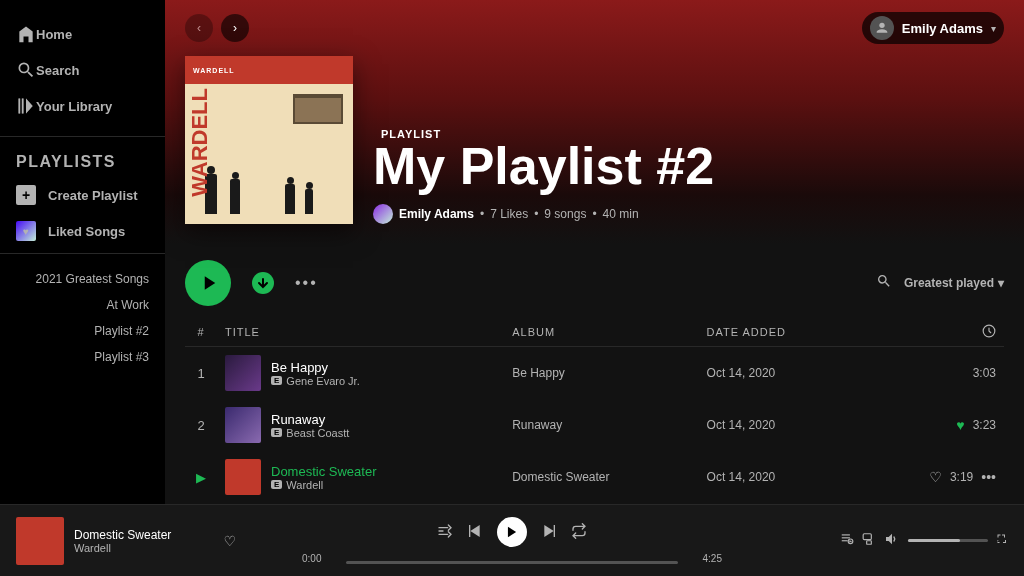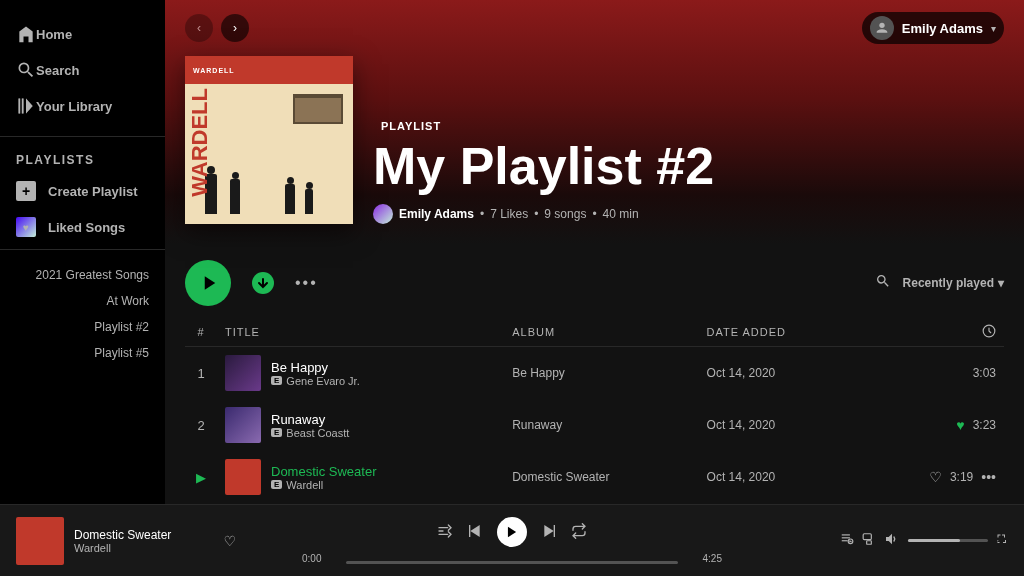--- a/index.html
+++ b/index.html
@@ -6,21 +6,21 @@
     body { font-family: 'Helvetica Neue', Arial, sans-serif; background: #121212; color: #fff; width: 1024px; height: 576px; overflow: hidden; display: flex; flex-direction: column; }
 
     .app-layout { display: flex; flex: 1; overflow: hidden; }
 
     
     .sidebar { width: 165px; background: #000; display: flex; flex-direction: column; padding: 8px 0; flex-shrink: 0; }
     .sidebar-nav { padding: 8px 0; }
     .sidebar-nav-item { display: flex; align-items: center; gap: 0; padding: 8px 16px; cursor: pointer; color: #b3b3b3; font-size: 13px; font-weight: 600; }
     .sidebar-nav-item .nav-icon { width: 20px; height: 20px; display: flex; align-items: center; justify-content: center; }
     .sidebar-divider { height: 1px; background: #282828; margin: 4px 0; }
-    .sidebar-section-label { padding: 12px 16px 6px; color: #b3b3b3; font-size: 12px; font-weight: 700; letter-spacing: 1.5px; text-transform: uppercase; }
+    .sidebar-section-label { padding: 12px 16px 6px; color: #b3b3b3; font-size: 16px; font-weight: 700; letter-spacing: 1.5px; text-transform: uppercase; }
     .sidebar-action { display: flex; align-items: center; gap: 12px; padding: 8px 16px; cursor: pointer; color: #b3b3b3; font-size: 13px; font-weight: 600; }
     .create-icon { width: 20px; height: 20px; background: #b3b3b3; border-radius: 2px; display: flex; align-items: center; justify-content: center; color: #000; font-size: 14px; font-weight: 700; flex-shrink: 0; }
     .liked-icon { width: 20px; height: 20px; background: linear-gradient(135deg, #450af5, #c4efd9); border-radius: 2px; display: flex; align-items: center; justify-content: center; font-size: 10px; flex-shrink: 0; }
     .sidebar-playlists { padding: 8px 0; }
     .sidebar-playlist-item { padding: 6px 16px; color: #b3b3b3; font-size: 12px; cursor: pointer; text-align: right; }
 
     
     .main-content { flex: 1; display: flex; flex-direction: column; overflow: hidden; background: #121212; }
 
     
@@ -33,21 +33,21 @@
     .user-avatar { width: 24px; height: 24px; border-radius: 50%; background: #535353; overflow: hidden; display: flex; align-items: center; justify-content: center; font-size: 10px; color: #fff; }
     .user-name { font-size: 13px; font-weight: 700; }
     .user-chevron { font-size: 10px; color: #b3b3b3; }
 
     .playlist-info { display: flex; align-items: flex-end; gap: 20px; padding: 0 20px 20px; }
     .playlist-cover { width: 168px; height: 168px; flex-shrink: 0; box-shadow: 0 8px 24px rgba(0,0,0,0.5); overflow: hidden; }
     .playlist-cover-inner { width: 100%; height: 100%; background: #f5e6c8; position: relative; display: flex; flex-direction: column; }
     .playlist-cover-red { background: #c0392b; width: 100%; height: 28px; display: flex; align-items: center; padding-left: 4px; }
     .playlist-cover-img-area { flex: 1; background: #f0deb8; position: relative; overflow: hidden; }
     .playlist-details { flex: 1; }
-    .playlist-type { font-size: 11px; font-weight: 700; text-transform: uppercase; letter-spacing: 1px; color: #fff; margin-bottom: 8px; padding-left: 8px; }
+    .playlist-type { font-size: 11px; font-weight: 700; text-transform: uppercase; letter-spacing: 1px; color: #fff; margin-bottom: 0; padding-left: 8px; }
     .playlist-title { font-size: 52px; font-weight: 900; color: #fff; line-height: 1.0; margin-bottom: 12px; }
     .playlist-meta { display: flex; align-items: center; gap: 6px; font-size: 12px; color: #fff; }
     .meta-avatar { width: 20px; height: 20px; border-radius: 50%; background: #535353; }
     .meta-author { font-weight: 700; }
     .meta-dot { color: #b3b3b3; }
     .meta-info { color: #b3b3b3; }
 
     
     .track-area { flex: 1; background: #121212; overflow-y: auto; padding: 0 20px; }
     .track-controls { display: flex; align-items: center; gap: 16px; padding: 16px 0 12px; }
@@ -159,21 +159,21 @@
     </div>
     <div class="sidebar-action">
       <div class="liked-icon">♥</div>
       <span>Liked Songs</span>
     </div>
     <div class="sidebar-divider"></div>
     <div class="sidebar-playlists">
       <div class="sidebar-playlist-item">2021 Greatest Songs</div>
       <div class="sidebar-playlist-item">At Work</div>
       <div class="sidebar-playlist-item">Playlist #2</div>
-      <div class="sidebar-playlist-item">Playlist #5</div>
+      <div class="sidebar-playlist-item">Playlist #3</div>
     </div>
   </div>
 
   <div class="main-content">
     <div class="hero">
 
       <div class="top-bar">
         <div class="nav-buttons">
           <button class="nav-btn disabled">‹</button>
           <button class="nav-btn">›</button>
@@ -250,21 +250,21 @@
         <div class="more-btn">
           <span style="letter-spacing:2px;font-size:16px;color:#b3b3b3;">•••</span>
         </div>
         <div class="controls-right">
           <div class="search-icon-btn">
             <svg width="16" height="16" viewBox="0 0 24 24" fill="#b3b3b3">
                 <path d="M15.5 14h-.79l-.28-.27A6.47 6.47 0 0 0 16 9.5 6.5 6.5 0 1 0 9.5 16c1.61 0 3.09-.59 4.23-1.57l.27.28v.79l5 4.99L20.49 19l-4.99-5zm-6 0C7.01 14 5 11.99 5 9.5S7.01 5 9.5 5 14 7.01 14 9.5 11.99 14 9.5 14z"></path>
               </svg>
           </div>
           <div class="recently-played-btn">
-            <span>Recently played</span>
+            <span>Greatest played</span>
             <span>▾</span>
           </div>
         </div>
       </div>
 
       <table class="track-table">
         <thead class="track-header">
           <tr>
             <th class="col-num">#</th>
             <th>TITLE</th>

